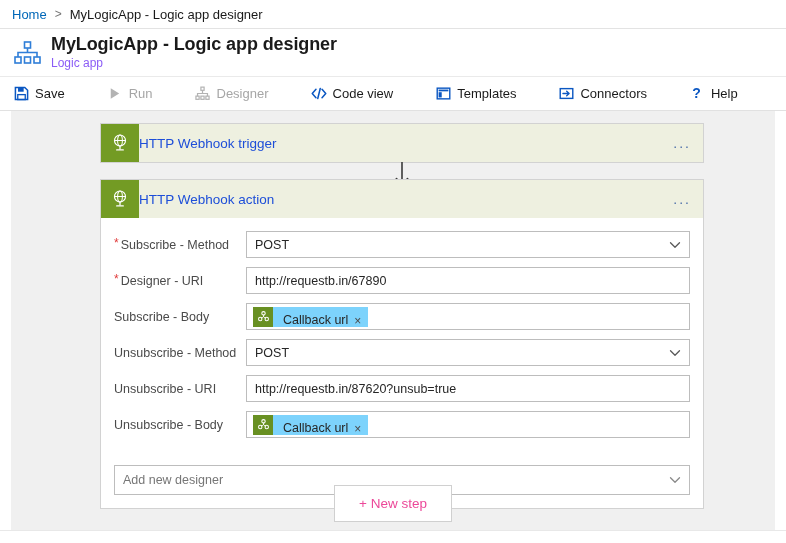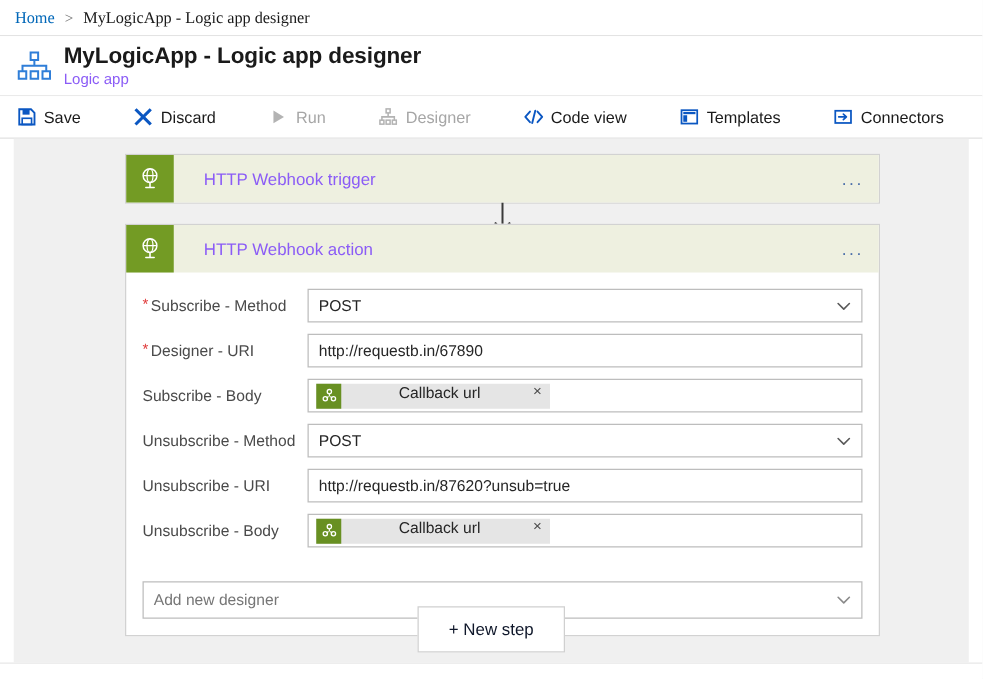--- a/index.html
+++ b/index.html
@@ -19,21 +19,20 @@
 
   
   .breadcrumb {
     height: 28px;
     display: flex;
     align-items: center;
     padding: 0 0 0 12px;
     border-bottom: 1px solid #e3e3e3;
     background: #ffffff;
     font-size: 13px;
-    font-family: Liberation Serif, serif;
   }
   .crumb-link {
     color: #0067b8;
     cursor: pointer;
   }
   .crumb-sep {
     color: #767676;
     margin: 0 8px;
     font-size: 12px;
   }
@@ -138,22 +137,22 @@
     width: 38px;
     height: 38px;
     background: #739b24;
     display: flex;
     align-items: center;
     justify-content: center;
     flex: 0 0 auto;
   }
   .card-title {
     font-size: 13.5px;
-    color: #8b5cf6;
-    margin-left: 24px;
+    color: #1d4ed8;
+    margin-left: 0;
   }
   .card-ellipsis {
     position: absolute;
     right: 12px;
     top: 50%;
     transform: translateY(-50%);
     color: #4a6ea9;
     letter-spacing: 2px;
     font-size: 14px;
     line-height: 1;
@@ -221,25 +220,24 @@
     transform: translateY(-50%);
     width: 12px;
     height: 12px;
     pointer-events: none;
   }
   .field-value { font-size: 12.5px; color: #262626; }
 
   
   .token {
     display: inline-flex;
-    align-items: flex-start;
-    background: #e5e5e5;
+    align-items: flex-end;
+    background: #7dd3fc;
     height: 20px;
     margin-left: -2px;
-    gap: 36px;
   }
   .token-ico {
     width: 20px;
     height: 20px;
     background: #689022;
     display: flex;
     align-items: center;
     justify-content: center;
     flex: 0 0 auto;
   }
@@ -279,21 +277,21 @@
     left: 50%;
     transform: translateX(-50%);
     top: 374px;
     width: 118px;
     height: 37px;
     border: 1px solid #d0d0d0;
     background: #ffffff;
     display: flex;
     align-items: center;
     justify-content: center;
-    color: #0f172a;
+    color: #ec4899;
     font-size: 13.5px;
     cursor: pointer;
     box-sizing: border-box;
   }
   .bottom-strip {
     position: absolute;
     left: 0;
     top: 530px;
     width: 786px;
     height: 13px;
@@ -332,28 +330,20 @@
     <span class="cmd-ico">
       <svg width="15" height="15" viewBox="0 0 16 16">
         <path d="M1.5 1.5h10l3 3v10h-13z" fill="none" stroke="#0b57c2" stroke-width="1.6"></path>
         <rect x="4.3" y="1.5" width="6" height="4.6" fill="#0b57c2"></rect>
         <rect x="4" y="9.2" width="8" height="5.3" fill="none" stroke="#0b57c2" stroke-width="1.4"></rect>
       </svg>
     </span>
     <span class="cmd-label">Save</span>
   </div>
 
-  <div class="cmd">
-    <span class="cmd-ico">
-      <svg width="15" height="15" viewBox="0 0 16 16">
-        <path d="M2.4 2.4 L13.6 13.6 M13.6 2.4 L2.4 13.6" stroke="#0b57c2" stroke-width="2.6" stroke-linecap="square"></path>
-      </svg>
-    </span>
-    <span class="cmd-label">Discard</span>
-  </div>
 
   <div class="cmd disabled">
     <span class="cmd-ico">
       <svg width="15" height="15" viewBox="0 0 16 16">
         <path d="M4 2.5 L13 8 L4 13.5 Z" fill="#b3b3b3"></path>
       </svg>
     </span>
     <span class="cmd-label">Run</span>
   </div>
 

